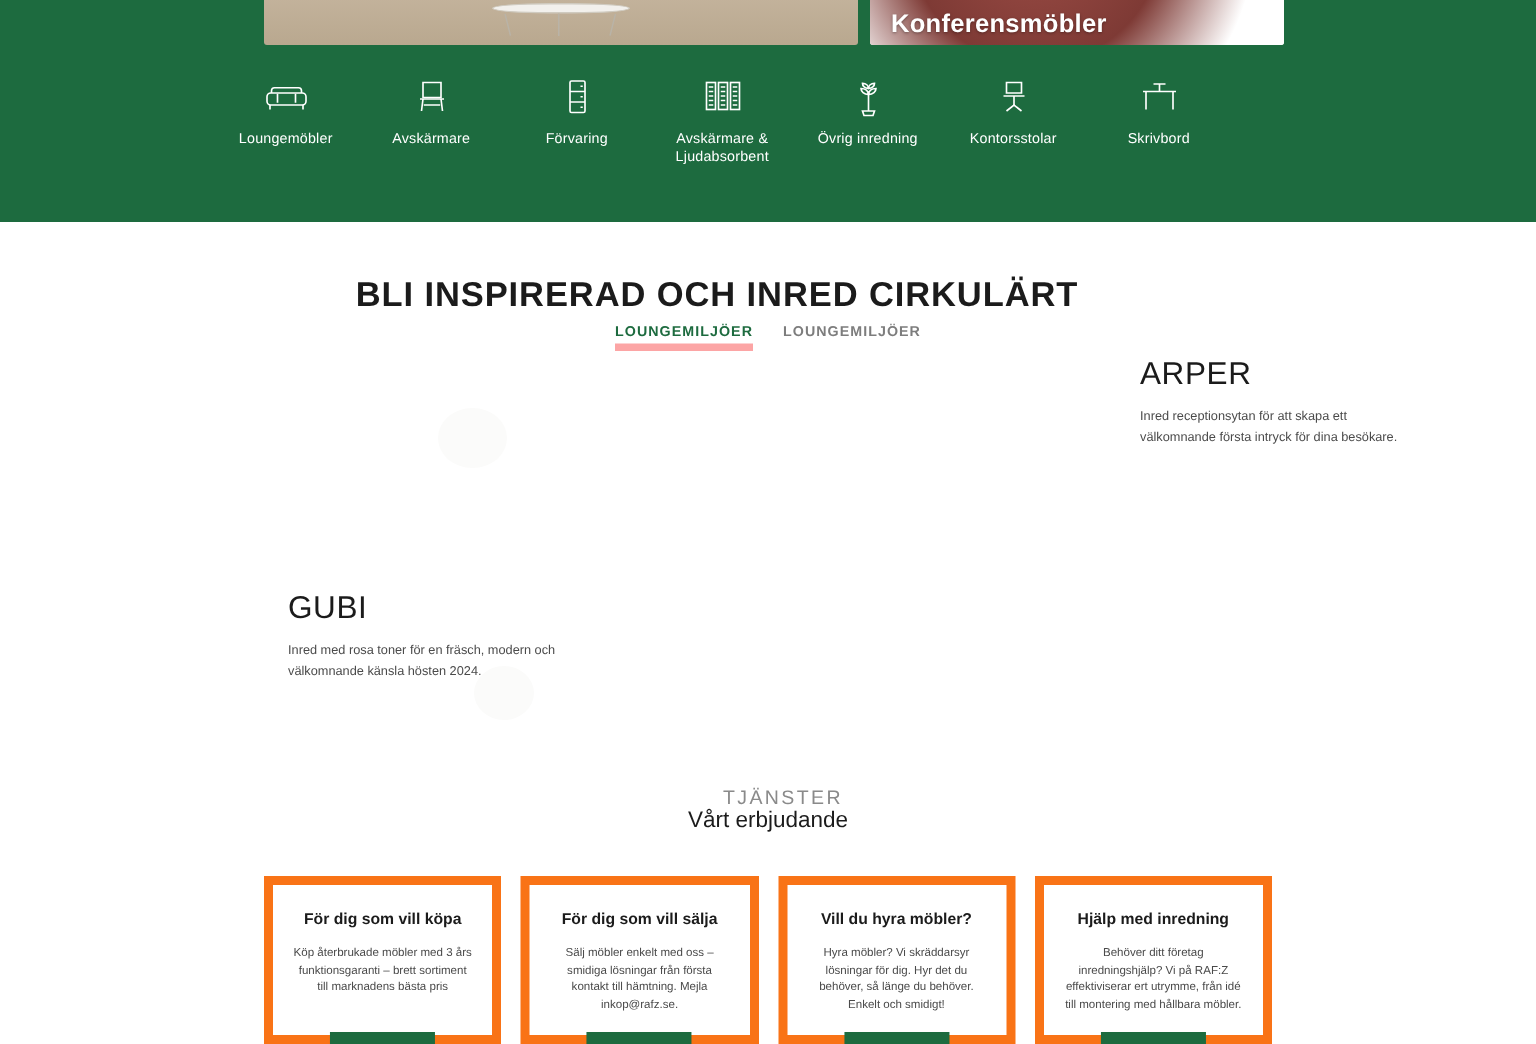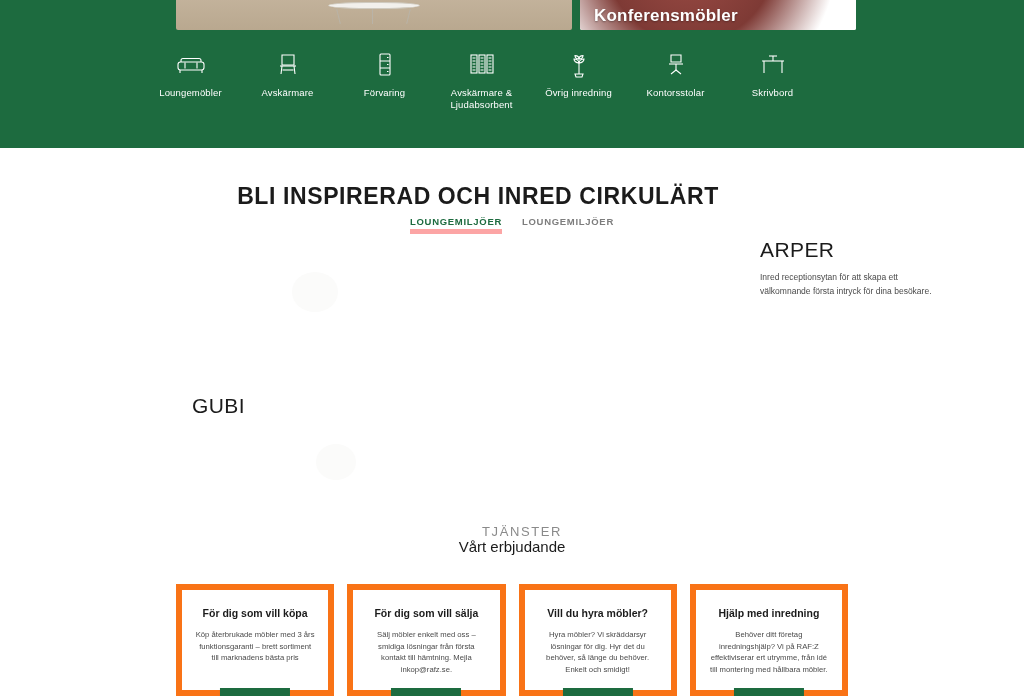--- a/index.html
+++ b/index.html
@@ -344,20 +344,21 @@
   <div class="ghost" style="top:272px; left:292px; width:46px; height:40px;"></div>
   <div class="ghost" style="top:444px; left:316px; width:40px; height:36px;"></div>
 
   <div class="block block-arper">
     <h2 class="brand">ARPER</h2>
     <div class="desc">Inred receptionsytan för att skapa ett välkomnande första intryck för dina besökare.</div>
   </div>
 
   <div class="block block-gubi">
     <h2 class="brand">GUBI</h2>
+    <div class="desc">Inred med rosa toner för en fräsch, modern och välkomnande känsla hösten 2024.</div>
   </div>
 
   <div class="svc-eyebrow">TJÄNSTER</div>
   <div class="svc-title">Vårt erbjudande</div>
 
   <div class="svc-cards">
 
     <div class="svc-card">
       <h3>För dig som vill köpa</h3>
       <p>Köp återbrukade möbler med 3 års funktionsgaranti – brett sortiment till marknadens bästa pris</p>

